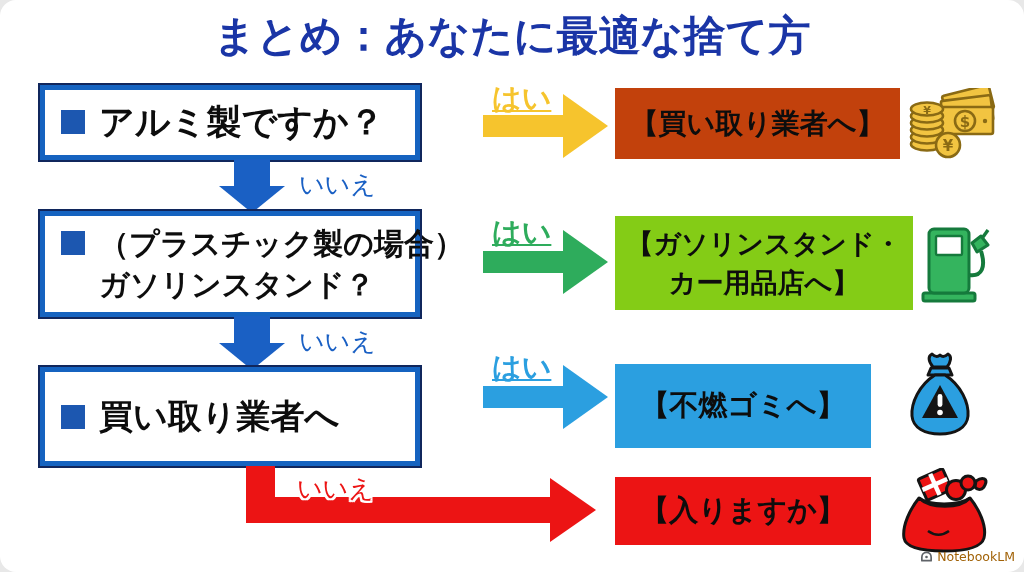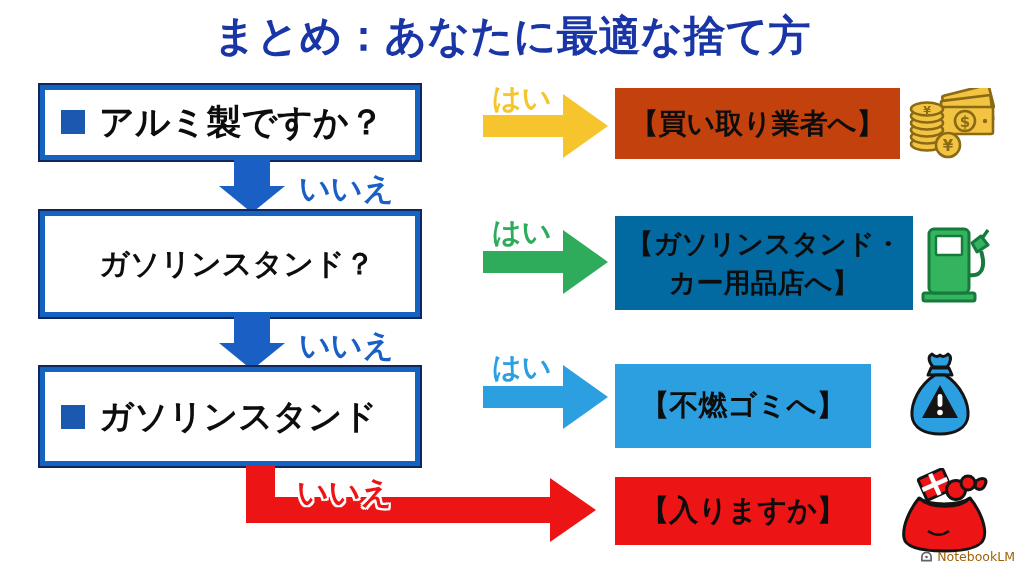--- a/index.html
+++ b/index.html
@@ -1,19 +1,20 @@
 <!DOCTYPE html>
 <html><head>
 <meta charset="utf-8">
 <style>
   html,body{margin:0;padding:0;background:#e8e8e8;}
   .stage{
     position:relative;width:1024px;height:572px;background:#ffffff;
     overflow:hidden;margin:0 auto;
     font-family:"DejaVu Sans","Liberation Sans",sans-serif;
+    border-radius:16px;
   }
   
   .title{
     position:absolute;left:0;right:0;top:8px;margin:0;text-align:center;
     font-size:42px;font-weight:bold;color:#1A35A6;letter-spacing:0px;
   }
   
   .qbox{
     position:absolute;left:40px;width:380px;box-sizing:border-box;
     background:#fff;border:5px solid #1563C0;outline:2px solid #10265C;
@@ -24,49 +25,49 @@
   .q2{top:211px;height:106px;font-size:30px;}
   .q3{top:367px;height:99px;font-size:34px;}
   .qline{display:flex;align-items:center;font-weight:bold;line-height:1.38;white-space:nowrap;}
   .bullet{display:inline-block;width:24px;height:24px;background:#1C57B0;margin-right:14px;flex:none;}
   .bullet.spacer{visibility:hidden;}
   
   .varrow{position:absolute;left:219px;width:66px;}
   .v1{top:159px;} .v2{top:316px;}
   .varrow .stem{margin:0 auto;width:36px;height:27px;background:#1A60C4;}
   .varrow .head{width:0;height:0;border-left:33px solid transparent;border-right:33px solid transparent;border-top:27px solid #1A60C4;}
-  .no-label{position:absolute;left:299px;font-size:31px;font-weight:bold;color:#1A60C4;white-space:nowrap;}
+  .no-label{position:absolute;left:299px;font-size:25px;font-weight:normal;color:#1A60C4;white-space:nowrap;}
   .n1{top:168px;} .n2{top:325px;}
   .no-label.red{
     left:297px;top:472px;color:#EC1414;
     text-shadow:-2px 0 0 #fff,2px 0 0 #fff,0 -2px 0 #fff,0 2px 0 #fff,
       -2px -2px 0 #fff,2px -2px 0 #fff,-2px 2px 0 #fff,2px 2px 0 #fff;
   }
   
   .harrow{position:absolute;left:483px;width:125px;height:64px;}
   .h1{top:94px;} .h2{top:230px;} .h3{top:365px;}
   .harrow .stem{position:absolute;left:0;top:21px;width:80px;height:22px;}
   .harrow .head{position:absolute;left:80px;top:0;width:0;height:0;
     border-top:32px solid transparent;border-bottom:32px solid transparent;border-left:45px solid;}
   .h1 .stem{background:#F6C42D;} .h1 .head{border-left-color:#F6C42D;}
   .h2 .stem{background:#2EAC5C;} .h2 .head{border-left-color:#2EAC5C;}
   .h3 .stem{background:#2B9FE0;} .h3 .head{border-left-color:#2B9FE0;}
   .yes-label{position:absolute;left:492px;font-size:29px;font-weight:bold;white-space:nowrap;
-    text-shadow:-1.5px 0 0 #fff,1.5px 0 0 #fff,0 -1.5px 0 #fff,0 1.5px 0 #fff;}
+    text-shadow:-1.5px 0 0 #fff,1.5px 0 0 #fff,0 -1.5px 0 #fff,0 1.5px 0 #fff;text-decoration:underline;}
   .y1{top:79px;color:#F6C42D;} .y2{top:213px;color:#2EAC5C;} .y3{top:348px;color:#2B9FE0;}
   
   .red-v{position:absolute;left:246px;top:466px;width:29px;height:57px;background:#EC1414;}
   .red-h{position:absolute;left:246px;top:497px;width:304px;height:26px;background:#EC1414;}
   .red-head{position:absolute;left:550px;top:478px;width:0;height:0;
     border-top:32px solid transparent;border-bottom:32px solid transparent;border-left:46px solid #EC1414;}
   
   .rbox{position:absolute;left:615px;display:flex;flex-direction:column;align-items:center;
     justify-content:center;color:#0d0d0d;font-weight:bold;text-align:center;white-space:nowrap;}
   .r1{top:88px;width:285px;height:71px;background:#c2410c;font-size:28px;}
-  .r2{top:216px;width:298px;height:94px;background:#0369a1;font-size:27px;line-height:1.45;}
+  .r2{top:216px;width:298px;height:94px;background:#84cc16;font-size:27px;line-height:1.45;}
   .r3{top:364px;width:256px;height:84px;background:#2B9FE0;font-size:29px;}
   .r4{top:477px;width:256px;height:68px;background:#EC1414;font-size:29px;}
   
   .icon{position:absolute;}
   .icon-money{left:906px;top:88px;}
   .icon-pump{left:920px;top:225px;}
   .icon-bluebag{left:905px;top:352px;}
   .icon-redbag{left:897px;top:468px;}
   
   .watermark{position:absolute;right:9px;top:549px;display:flex;align-items:center;gap:4px;
@@ -87,35 +88,39 @@
   </div>
 
   <div class="varrow v1">
     <div class="stem"></div>
     <div class="head"></div>
   </div>
   <span class="no-label n1">いいえ</span>
 
   <div class="qbox q2">
     <div class="qline">
+      <span class="bullet"></span>
+      <span>（プラスチック製の場合）</span>
+    </div>
+    <div class="qline">
       <span class="bullet spacer"></span>
       <span>ガソリンスタンド？</span>
     </div>
   </div>
 
   <div class="varrow v2">
     <div class="stem"></div>
     <div class="head"></div>
   </div>
   <span class="no-label n2">いいえ</span>
 
   <div class="qbox q3">
     <div class="qline">
       <span class="bullet"></span>
-      <span>ガソリンスタンド</span>
+      <span>買い取り業者へ</span>
     </div>
   </div>
 
   <span class="yes-label y1">はい</span>
   <div class="harrow h1">
     <div class="stem"></div>
     <div class="head"></div>
   </div>
 
   <span class="yes-label y2">はい</span>

